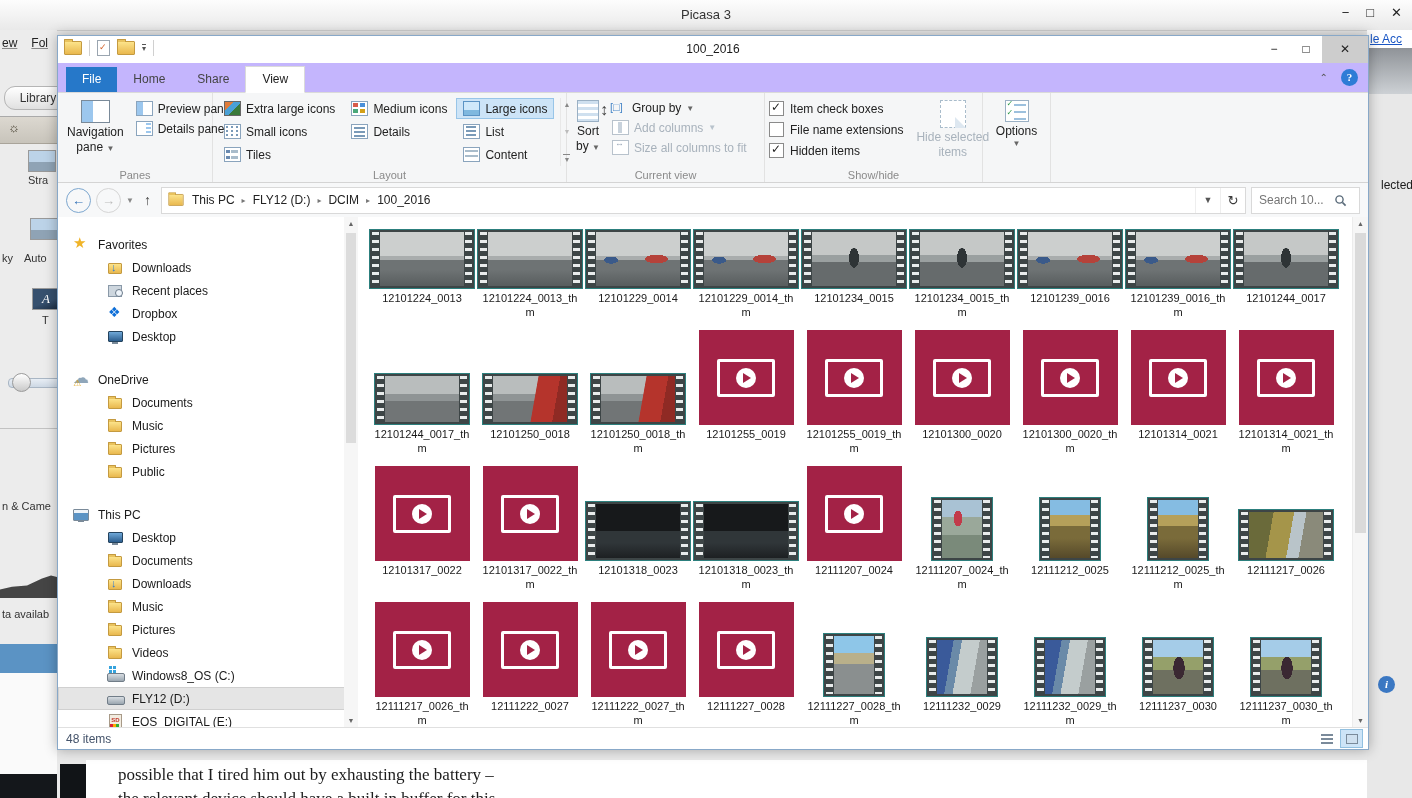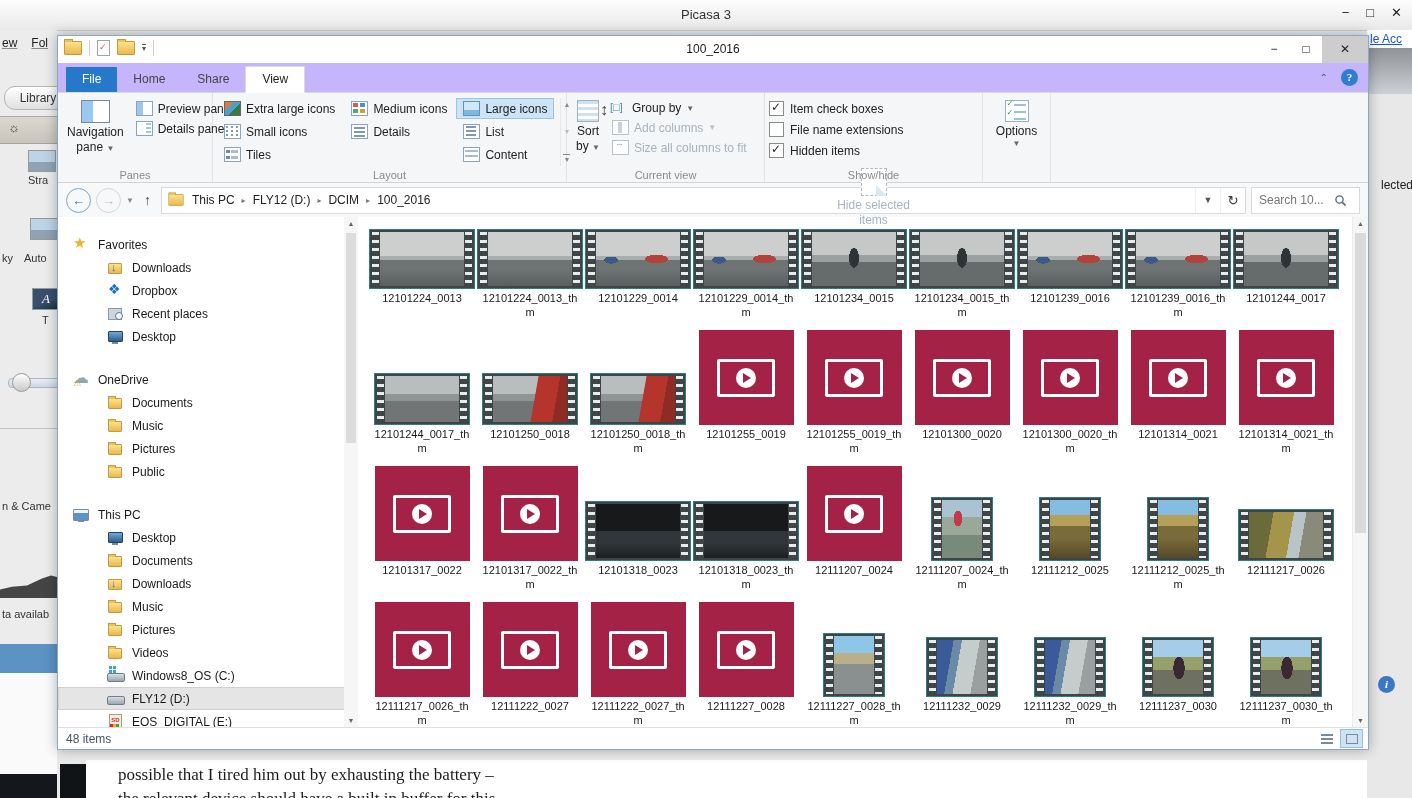--- a/index.html
+++ b/index.html
@@ -77,21 +77,21 @@
   .rib-chev{color:#555;font-size:10px;}
   .rib-help{width:17px;height:17px;border-radius:50%;background:#2e7cd6;color:#fff;font-size:11px;
     font-weight:bold;text-align:center;line-height:17px;font-family:"Liberation Serif",serif;}
 
   .ribbon{height:89px;flex:0 0 89px;background:#f5f6f7;border-bottom:1px solid #d4d4d4;display:flex;}
   .rgroup{position:relative;border-right:1px solid #e2e2e2;padding:5px 4px 16px;box-sizing:border-box;}
   .rgroup-label{position:absolute;bottom:1px;left:0;right:0;text-align:center;font-size:11px;color:#8a8a8a;}
   .g-panes{width:155px;display:flex;gap:4px;}
   .g-layout{width:354px;display:flex;gap:6px;}
   .g-current{width:198px;display:flex;gap:4px;}
-  .g-show{width:218px;display:flex;gap:8px;flex-direction:column;}
+  .g-show{width:218px;display:flex;gap:8px;}
   .g-options{width:68px;}
   .bigbtn{display:flex;flex-direction:column;align-items:center;justify-content:flex-start;
     font-size:12px;color:#222;padding:2px 5px;line-height:1.25;text-align:center;}
   .bigbtn .bl{white-space:nowrap;}
   .bigbtn.disabled{color:#a8b2bc;}
   .smallcol{display:flex;flex-direction:column;justify-content:flex-start;gap:3px;padding-top:2px;}
   .smallbtn{display:flex;align-items:center;gap:5px;font-size:12px;color:#222;padding:1px 3px;white-space:nowrap;}
   .smallbtn.disabled{color:#a8b2bc;}
   .dd{font-size:8px;color:#666;}
   .smallbtn.disabled .dd{color:#b8c2cc;}
@@ -502,26 +502,26 @@
         <div>
             <div class="side-row">
               <span class="sicon star"></span>
               <span class="slabel">Favorites</span>
             </div>
             <div class="side-row indent">
               <span class="sicon folder-download"></span>
               <span class="slabel">Downloads</span>
             </div>
             <div class="side-row indent">
+              <span class="sicon recent-places"></span>
+              <span class="slabel">Recent places</span>
+            </div>
+            <div class="side-row indent">
               <span class="sicon dropbox"></span>
               <span class="slabel">Dropbox</span>
-            </div>
-            <div class="side-row indent">
-              <span class="sicon recent-places"></span>
-              <span class="slabel">Recent places</span>
             </div>
             <div class="side-row indent">
               <span class="sicon desktop"></span>
               <span class="slabel">Desktop</span>
             </div>
             <div class="side-gap"></div>
             <div class="side-row">
               <span class="sicon onedrive"></span>
               <span class="slabel">OneDrive</span>
             </div>

